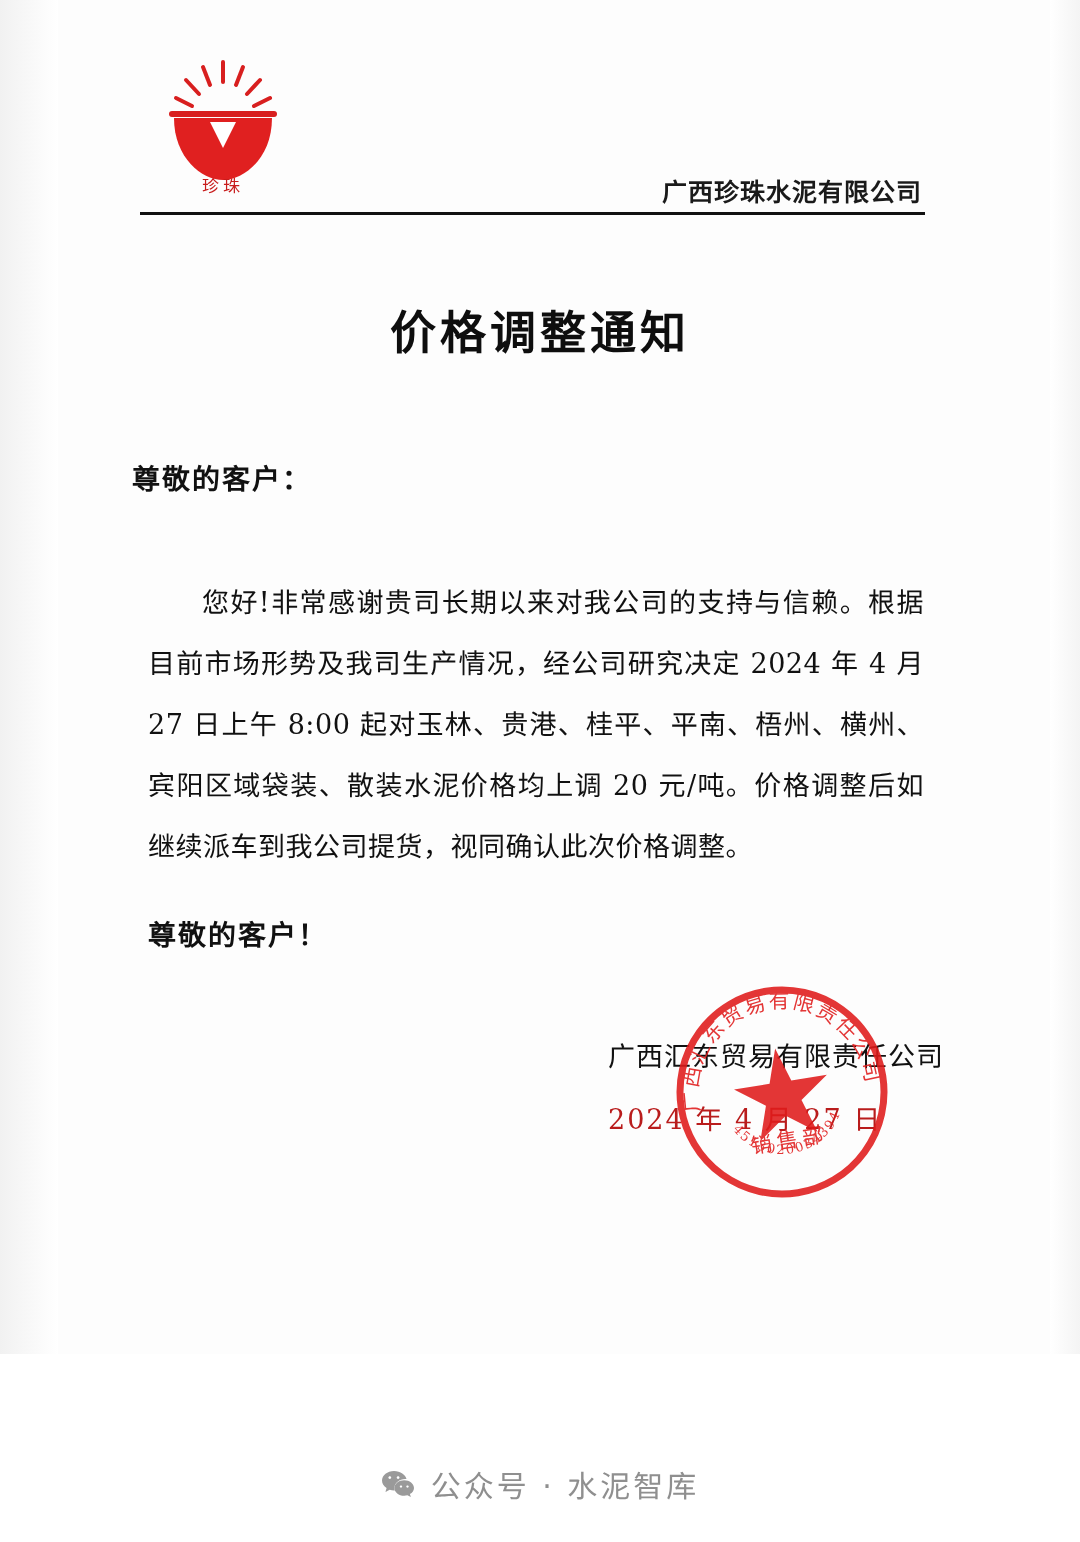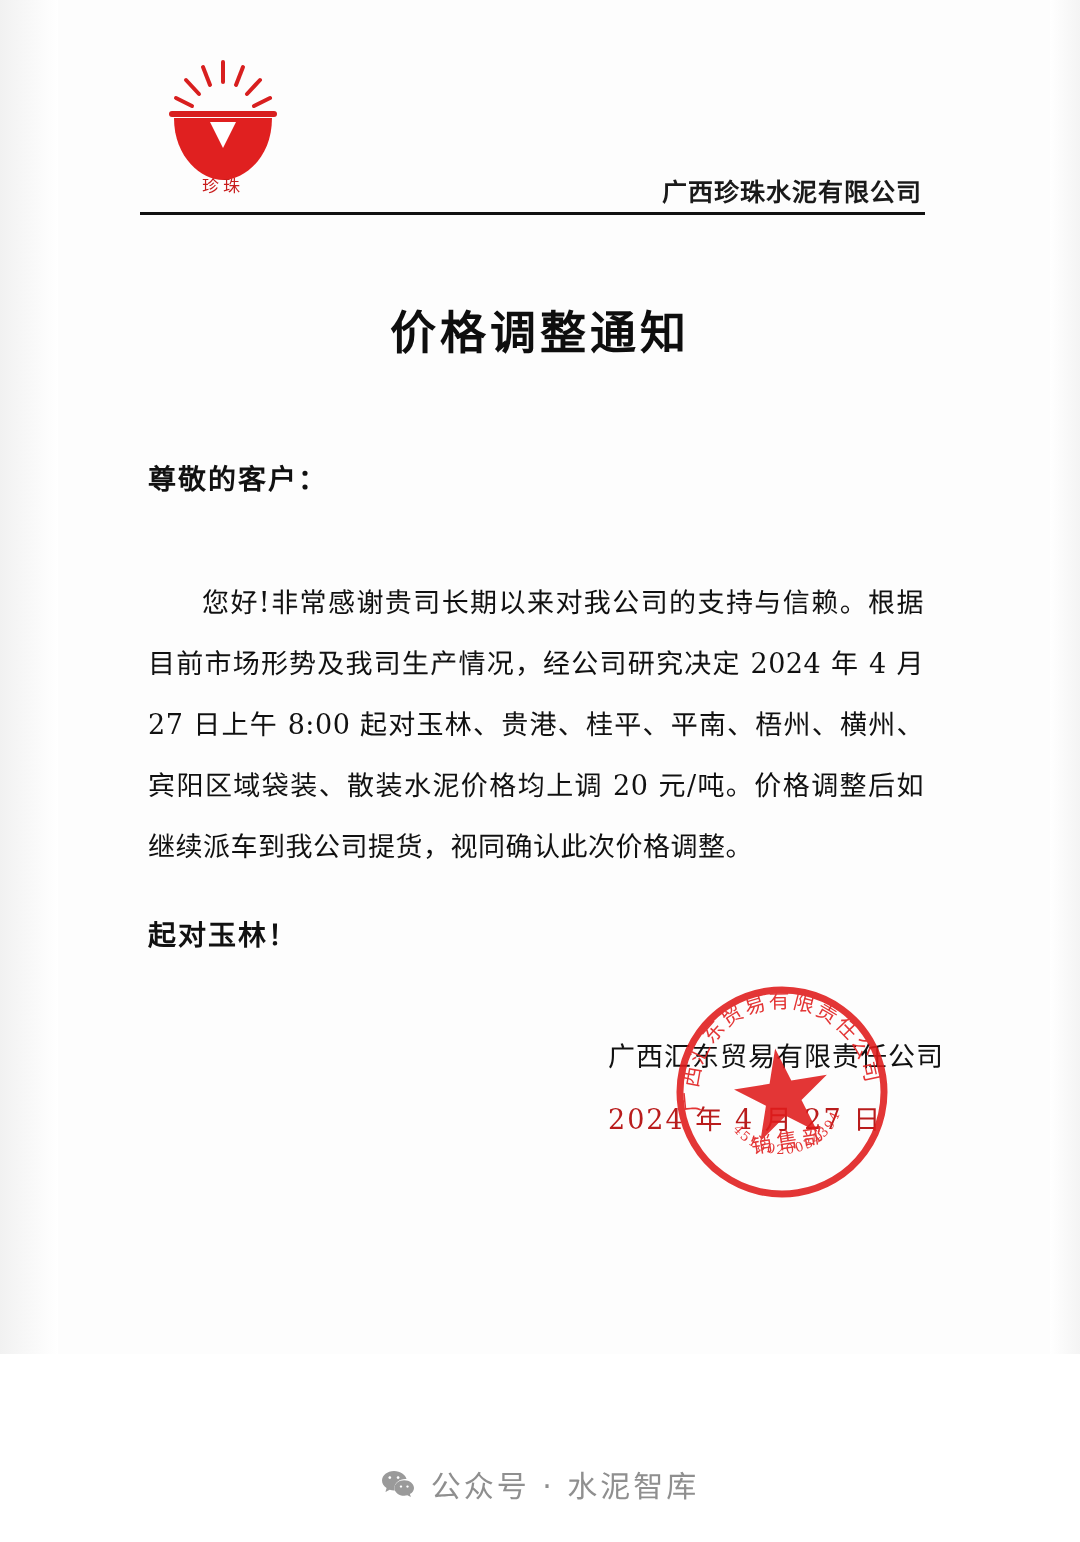--- a/index.html
+++ b/index.html
@@ -89,21 +89,21 @@
     font-size: 46px;
     font-weight: 700;
     letter-spacing: 4px;
     color: #0e0e0e;
     font-family: "DejaVu Serif", "Liberation Serif", serif;
   }
 
   
   .salutation {
     position: absolute;
-    left: 148px;
+    left: 132px;
     top: 457px;
     font-size: 28px;
     font-weight: 600;
     letter-spacing: 2px;
     color: #111;
     font-family: Liberation Serif, serif;
   }
 
   .body-text {
     position: absolute;
@@ -221,21 +221,21 @@
   </div>
 
   <div class="header-rule"></div>
 
   <div class="doc-title">价格调整通知</div>
 
   <div class="salutation">尊敬的客户：</div>
 
   <div class="body-text">您好!非常感谢贵司长期以来对我公司的支持与信赖。根据目前市场形势及我司生产情况，经公司研究决定 2024 年 4 月 27 日上午 8:00 起对玉林、贵港、桂平、平南、梧州、横州、宾阳区域袋装、散装水泥价格均上调 20 元/吨。价格调整后如继续派车到我公司提货，视同确认此次价格调整。</div>
 
-  <div class="closing">起对玉林！</div>
+  <div class="closing">尊敬的客户！</div>
 
   <div class="sign-block">
     <div class="sign-company">广西汇东贸易有限责任公司</div>
     <div class="sign-date">2024 年 4 月 27 日</div>
   </div>
 
   <div class="stamp">
     <svg width="220" height="220" viewBox="0 0 220 220" xmlns="http://www.w3.org/2000/svg">
       <defs>
         <path id="arcTop" d="M 26 110 A 84 84 0 0 1 194 110"></path>

